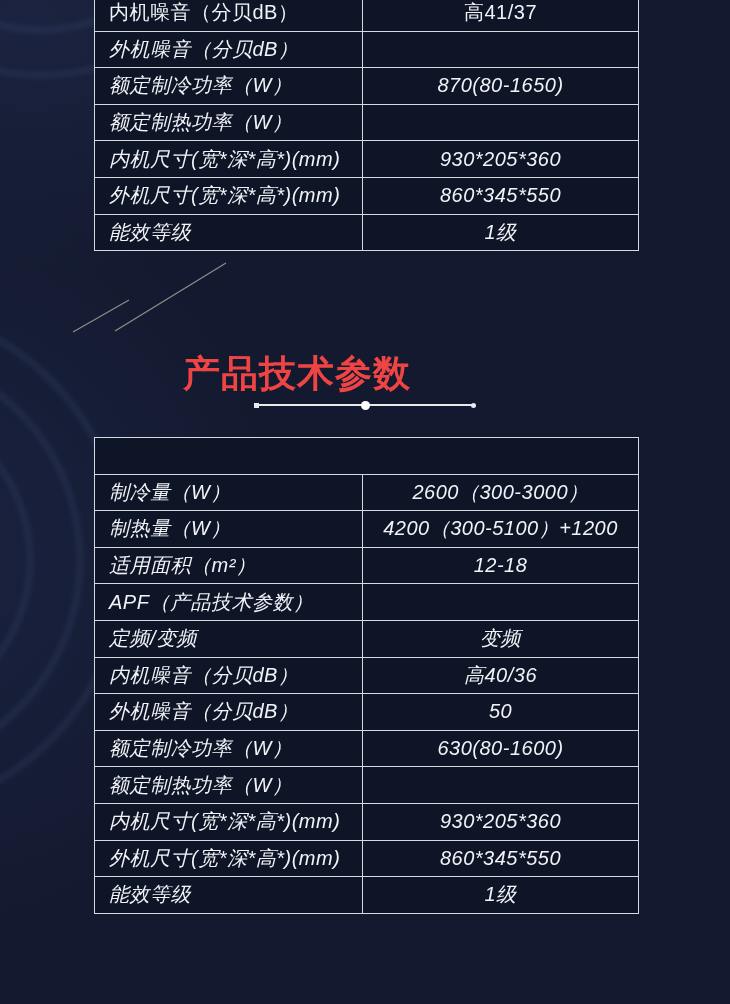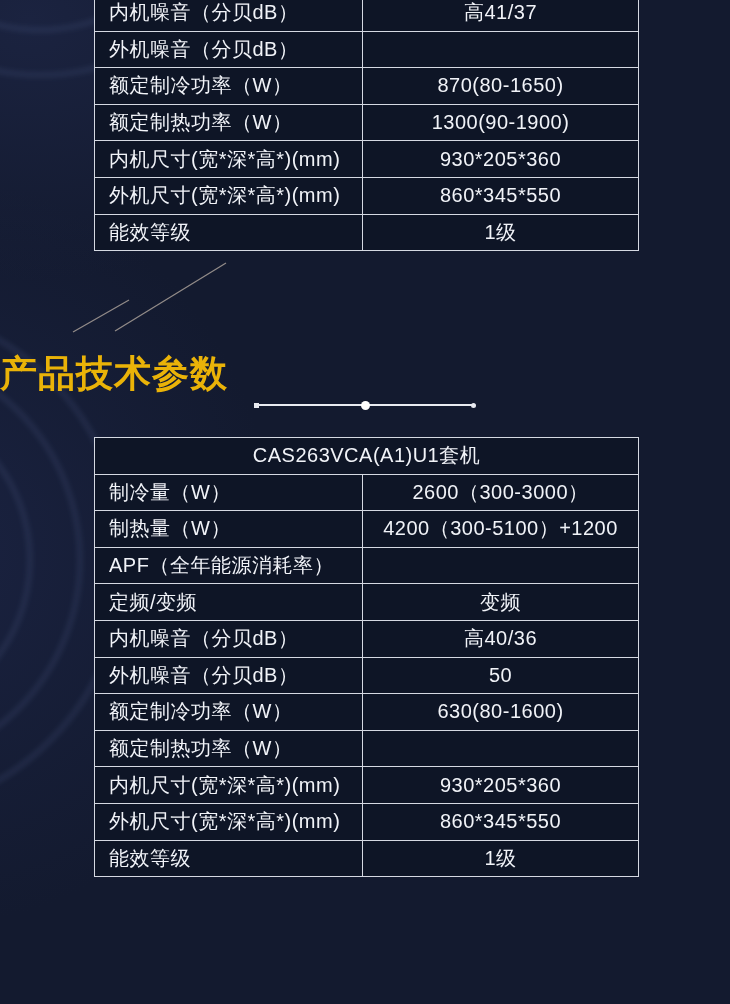--- a/index.html
+++ b/index.html
@@ -22,39 +22,39 @@
   .decor-layer{position:absolute;left:0;top:0;width:730px;height:1004px;z-index:0;}
   .spec-table{
     position:absolute;left:94px;width:543px;
     border:1px solid var(--border);
     background:var(--cell-bg);
     z-index:2;
   }
   .spec-table--top{top:-6px;}
   .spec-table--main{top:437px;}
   .spec-row{display:flex;height:35.6px;}
-  .spec-row + .spec-row{border-top:1px solid var(--border);}
+  .spec-row + .spec-row{border-top:1px solid var(--border);font-style:italic;}
   .cell-label{
     width:268px;box-sizing:border-box;
     border-right:1px solid var(--border);
     display:flex;align-items:center;
     padding-left:14px;
     font-size:20px;letter-spacing:0.5px;
     white-space:nowrap;overflow:hidden;
   }
   .cell-value{
     flex:1;display:flex;align-items:center;justify-content:center;
     font-size:20px;letter-spacing:0.5px;
     white-space:nowrap;overflow:hidden;
   }
   .section-title{
     position:absolute;top:349px;left:0;width:594px;
-    text-align:left;
+    text-align:center;
     font-size:37px;font-weight:700;letter-spacing:1px;
-    color:#eab308;z-index:2;
+    color:#ef4444;z-index:2;
   }
   .title-underline{
     position:absolute;top:404px;left:50%;
     transform:translateX(-50%);
     width:218px;height:2px;background:#e9ebf1;z-index:2;
   }
   .title-underline .cap{
     position:absolute;top:-1.5px;width:5px;height:5px;background:#e9ebf1;
   }
   .title-underline .cap-left{left:-2px;}
@@ -93,21 +93,20 @@
     </div>
     <div class="spec-row">
       <div class="cell-label">外机噪音（分贝dB）</div>
     </div>
     <div class="spec-row">
       <div class="cell-label">额定制冷功率（W）</div>
       <div class="cell-value">870(80-1650)</div>
     </div>
     <div class="spec-row">
       <div class="cell-label">额定制热功率（W）</div>
-      <div class="cell-value">1300(90-1900)</div>
     </div>
     <div class="spec-row">
       <div class="cell-label">内机尺寸(宽*深*高*)(mm)</div>
       <div class="cell-value">930*205*360</div>
     </div>
     <div class="spec-row">
       <div class="cell-label">外机尺寸(宽*深*高*)(mm)</div>
       <div class="cell-value">860*345*550</div>
     </div>
     <div class="spec-row">
@@ -118,32 +117,35 @@
 
 <div class="section-title">产品技术参数</div>
 <div class="title-underline">
   <span class="cap cap-left"></span>
   <span class="center-dot"></span>
   <span class="cap cap-right"></span>
 </div>
 
 <div class="spec-table spec-table--main">
     <div class="spec-row">
-      <div class="cell-value">CAS263VCA(A1)U1套机</div>
     </div>
     <div class="spec-row">
       <div class="cell-label">制冷量（W）</div>
       <div class="cell-value">2600（300-3000）</div>
     </div>
     <div class="spec-row">
       <div class="cell-label">制热量（W）</div>
       <div class="cell-value">4200（300-5100）+1200</div>
     </div>
     <div class="spec-row">
-      <div class="cell-label">APF（全年能源消耗率）</div>
+      <div class="cell-label">适用面积（m²）</div>
+      <div class="cell-value">12-18</div>
+    </div>
+    <div class="spec-row">
+      <div class="cell-label">APF（产品技术参数）</div>
     </div>
     <div class="spec-row">
       <div class="cell-label">定频/变频</div>
       <div class="cell-value">变频</div>
     </div>
     <div class="spec-row">
       <div class="cell-label">内机噪音（分贝dB）</div>
       <div class="cell-value">高40/36</div>
     </div>
     <div class="spec-row">

